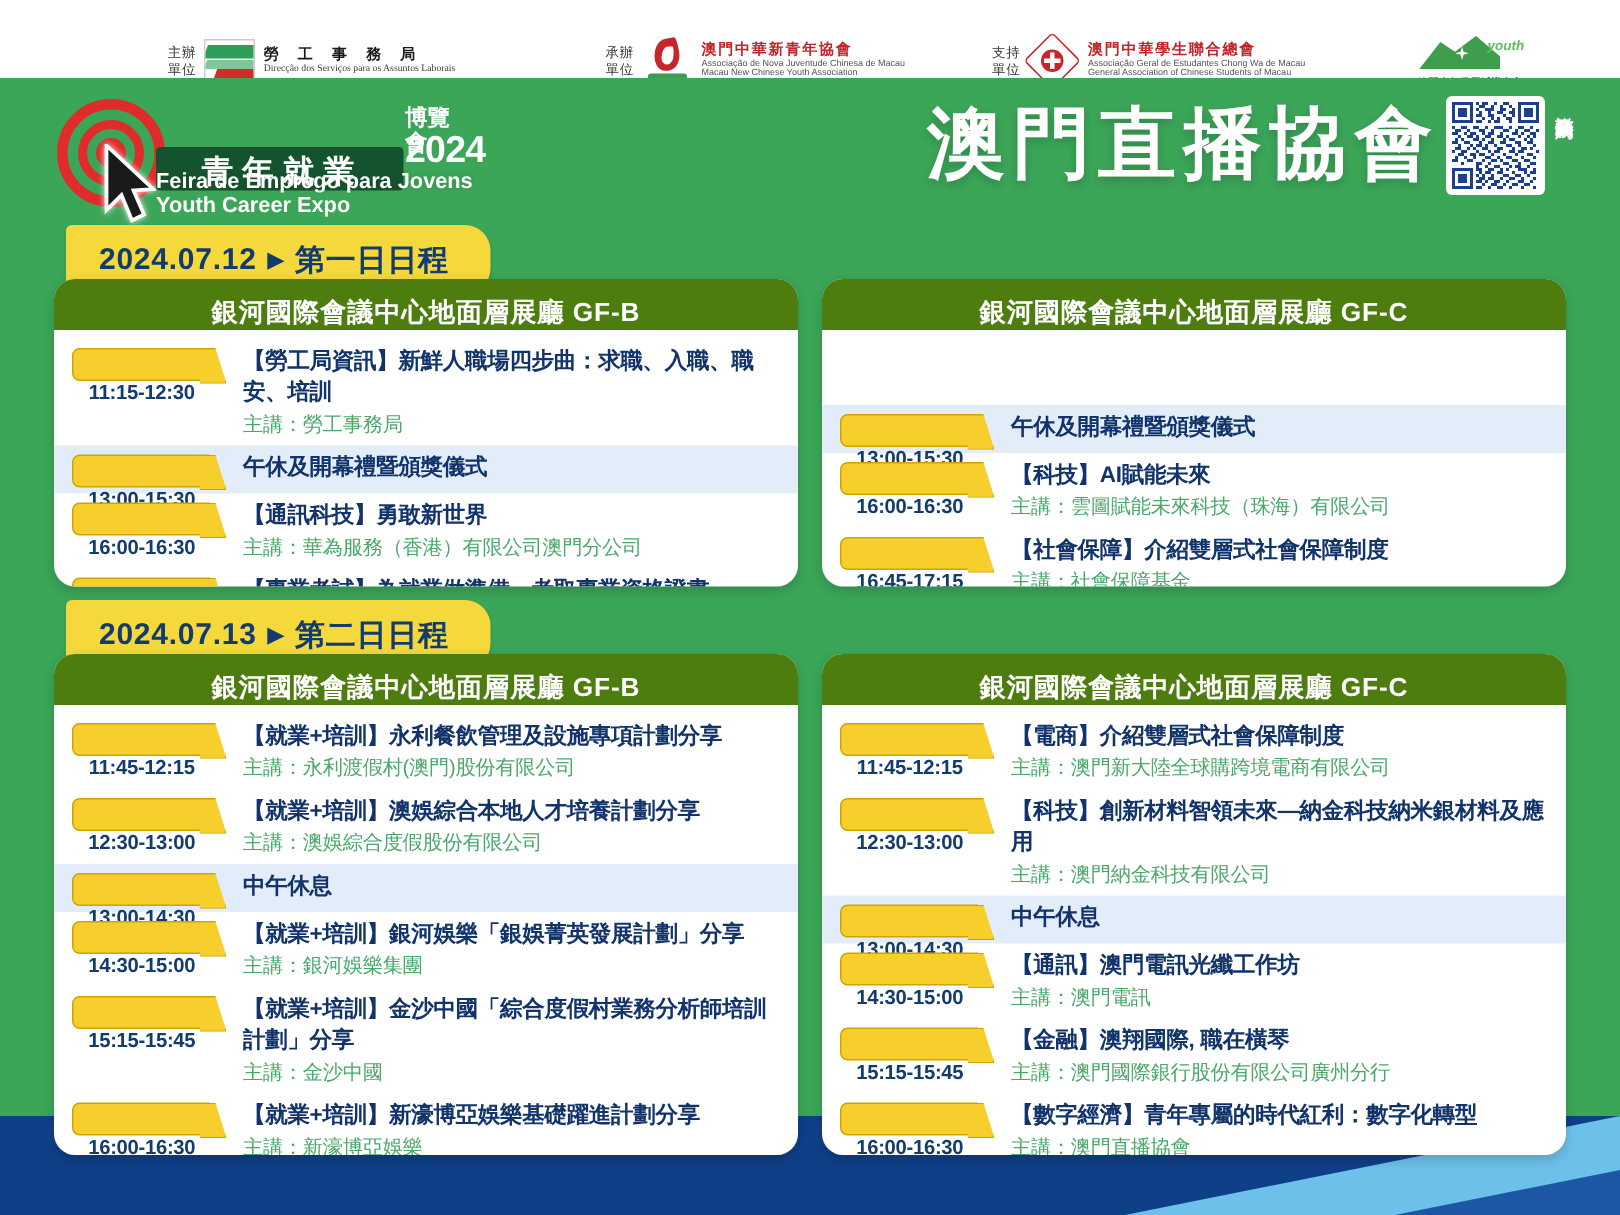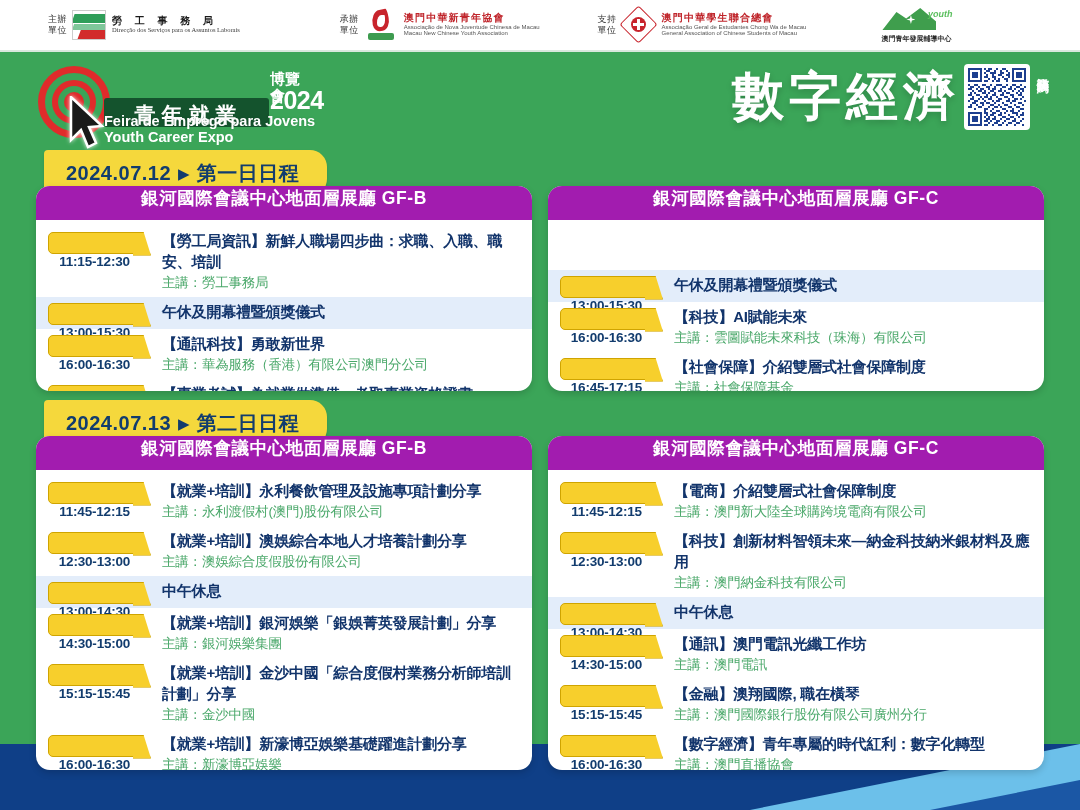--- a/index.html
+++ b/index.html
@@ -5,23 +5,24 @@
   * { box-sizing: border-box; margin: 0; padding: 0; }
   html, body {
     width: 1080px; height: 810px;
     font-family: "Liberation Sans", "DejaVu Sans", sans-serif;
     overflow: hidden;
   }
   body { background: #ffffff; position: relative; }
 
   
   .sponsor-bar {
-    position: absolute; left: 0; top: 0; width: 1080px; height: 52px;
+    position: absolute; left: 0; top: 16px; width: 1080px; height: 52px;
     background: #ffffff; display: flex; align-items: center;
     border-bottom: 2px solid #d9e8dd;
+    justify-content: center;
   }
   .sponsor-block { display: flex; align-items: center; }
   .sp-tag {
     font-size: 9px; line-height: 11px; color: #333; text-align: center;
     margin-right: 5px; letter-spacing: .5px;
   }
   .sp-mark { width: 34px; height: 30px; margin-right: 6px; position: relative; }
   .sp-text { line-height: 1.05; }
   .sp-cn { font-size: 10px; font-weight: bold; letter-spacing: 5px; color: #1a1a1a; white-space: nowrap; }
   .sp-cn-red { font-size: 10px; font-weight: bold; letter-spacing: 1.2px; color: #c0262c; white-space: nowrap; }
@@ -180,21 +181,21 @@
     letter-spacing: .5px;
   }
   .day-pill .arrow { margin: 0 7px; color: #123c6e; font-size: 15px; line-height: 1; }
 
   
   .card {
     position: absolute; background: #ffffff; border-radius: 14px;
     box-shadow: 0 3px 7px rgba(0,0,0,.16); overflow: hidden;
   }
   .card-head {
-    height: 34px; background: #a21caf; display: flex; align-items: flex-start;
+    height: 34px; background: #4d7c0f; display: flex; align-items: flex-end;
     justify-content: center;
   }
   .card-head span {
     color: #ffffff; font-size: 17.5px; font-weight: bold; letter-spacing: .6px;
     white-space: nowrap;
   }
   .card-body { padding: 6px 0 8px 0; }
 
   .row { display: flex; align-items: flex-start; padding: 4px 14px 4px 12px; }
   .row.hl { background: #e3edfa; }
@@ -314,21 +315,21 @@
     </svg>
     <div class="red-band">
       <span>青年就業</span>
     </div>
     <div class="boldface">博覽會</div>
     <div class="yr2024">2024</div>
     <div class="logo-pt">Feira de Emprego para Jovens</div>
     <div class="logo-en">Youth Career Expo</div>
   </div>
 
-  <div class="main-title">數字經濟</div>
+  <div class="main-title">澳門直播協會</div>
 
   <div class="qr-wrap">
     <div class="qr-box">
       <svg viewBox="0 0 29 29" width="58" height="58" shape-rendering="crispEdges">
         <rect width="29" height="29" fill="#ffffff"></rect>
         <g fill="#1d3f8f">
           <rect x="0" y="0" width="7" height="1"></rect>
             <rect x="0" y="6" width="7" height="1"></rect>
           <rect x="0" y="0" width="1" height="7"></rect>
             <rect x="6" y="0" width="1" height="7"></rect>

